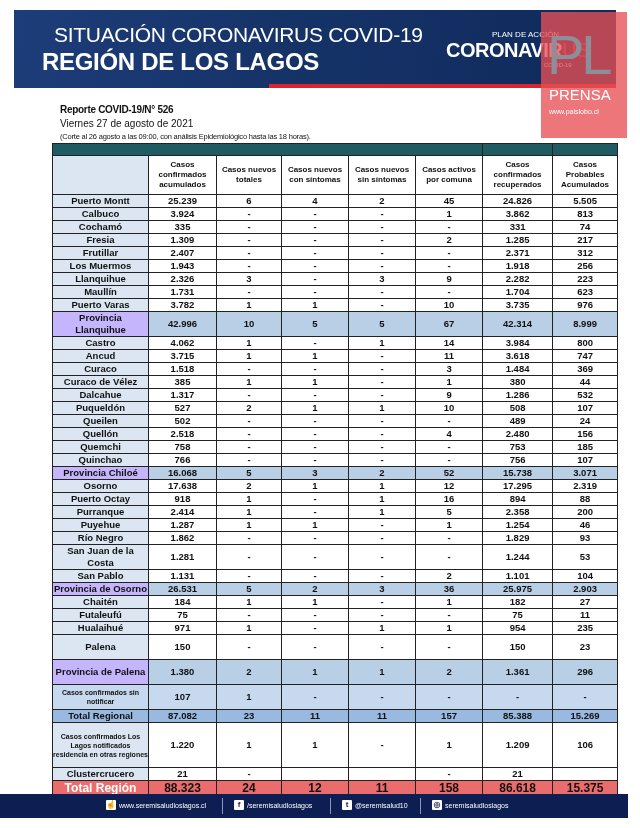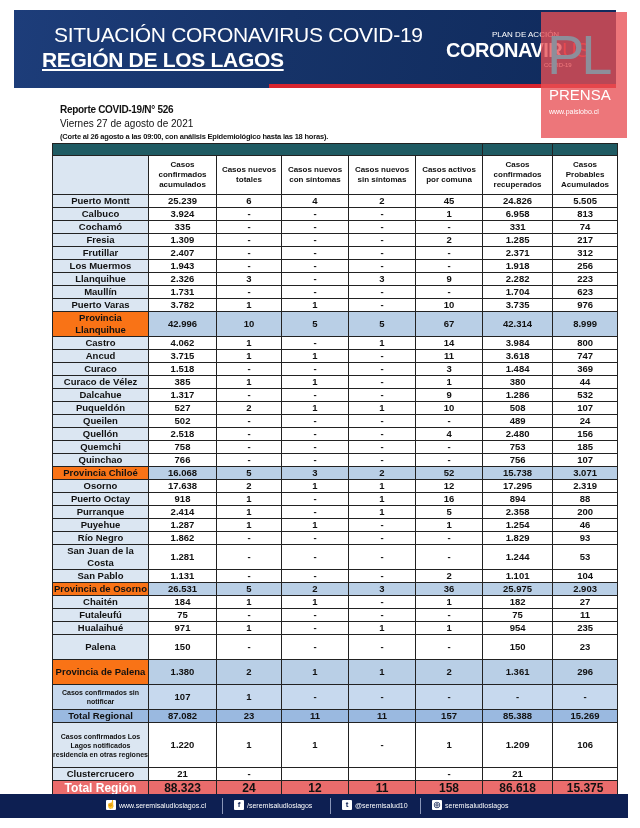--- a/index.html
+++ b/index.html
@@ -1,40 +1,40 @@
 <!DOCTYPE html>
 <html><head>
 <meta charset="utf-8">
 <style>
   html,body{margin:0;padding:0;background:#fff;}
   body{width:640px;height:828px;position:relative;overflow:hidden;font-family:"Liberation Sans",sans-serif;color:#111;}
   .banner{position:absolute;left:14px;top:10px;width:602px;height:78px;background:linear-gradient(100deg,#1d3d7a 0%,#163368 45%,#0f2a5c 100%);}
   .banner:after{content:"";position:absolute;left:255px;right:0;bottom:0;height:4px;background:#d8252e;}
   .banner .t1{position:absolute;left:40px;top:13px;font-size:21px;color:#fff;letter-spacing:-0.3px;}
-  .banner .t2{position:absolute;left:28px;top:38px;font-size:21px;color:#fff;font-weight:bold;letter-spacing:-0.3px;text-decoration:underline;}
+  .banner .t2{position:absolute;left:28px;top:38px;font-size:24px;color:#fff;font-weight:bold;letter-spacing:-0.3px;}
   .banner .plan{position:absolute;left:478px;top:20px;font-size:8px;color:#fff;}
   .banner .corona{position:absolute;left:432px;top:29px;font-size:20px;font-weight:normal;color:#fff;letter-spacing:-0.5px;}
   .banner .corona span{color:#e2333b;}
   .banner .covid{position:absolute;left:530px;top:52px;font-size:6px;color:#fff;}
   .plbox{position:absolute;left:541px;top:12px;width:86px;height:126px;background:rgba(232,80,84,0.78);}
   .plbox .pl{position:absolute;left:6px;top:10px;font-size:56px;font-weight:normal;color:#8d8e9a;letter-spacing:-3px;}
   .plbox .prensa{position:absolute;left:8px;top:74px;font-size:15px;color:#fff;}
   .plbox .url{position:absolute;left:8px;top:96px;font-size:7px;color:#fff;}
   .meta{position:absolute;left:60px;top:104px;}
   .meta .r1{font-size:10px;font-weight:bold;letter-spacing:-0.3px;}
   .meta .r2{font-size:10px;margin-top:3px;}
-  .meta .r3{font-size:7.5px;margin-top:3px;letter-spacing:-0.2px;font-weight:bold;}
+  .meta .r3{font-size:7.5px;margin-top:3px;letter-spacing:-0.2px;}
   .meta .r4{font-size:7px;font-weight:bold;margin-top:2px;letter-spacing:-0.3px;}
   table{position:absolute;left:52px;top:143px;border-collapse:collapse;width:565px;table-layout:fixed;}
   td,th{border:1px solid #222;text-align:center;padding:0;font-size:9.5px;font-weight:bold;height:12px;line-height:12px;}
   th{font-size:8px;font-weight:bold;line-height:10px;height:38px;background:#fff;}
   .toprow td{background:#1f5b63;height:11px;}
   td.name{background:#dbe6f2;}
   tr.prov td{background:#b9cfe6;}
-  tr.prov td.name{background:#f97316;}
+  tr.prov td.name{background:#c4b5fd;}
   tr.tall td{height:24px;}
   tr.scn td{background:#c7d9ee;}
   tr.scn td.name{font-size:7px;line-height:9px;}
   tr.total td{background:#9ab9e0;}
   tr.otras td{height:44px;background:#fff;}
   tr.otras td.name{font-size:7px;line-height:9px;background:#dbe6f2;}
   tr.final td{background:#ea6c6c;font-size:12px;height:14px;}
   tr.final td.name{color:#fff;}
   .footer{position:absolute;left:0;top:794px;width:628px;height:24px;background:#0d1f52;}
   .footer .s{position:absolute;top:6px;font-size:7px;color:#fff;display:flex;align-items:center;gap:3px;}
@@ -104,21 +104,21 @@
         <td>24.826</td>
         <td>5.505</td>
       </tr>
       <tr class="">
         <td class="name">Calbuco</td>
         <td>3.924</td>
         <td>-</td>
         <td>-</td>
         <td>-</td>
         <td>1</td>
-        <td>6.958</td>
+        <td>3.862</td>
         <td>813</td>
       </tr>
       <tr class="">
         <td class="name">Cochamó</td>
         <td>335</td>
         <td>-</td>
         <td>-</td>
         <td>-</td>
         <td>-</td>
         <td>331</td>

